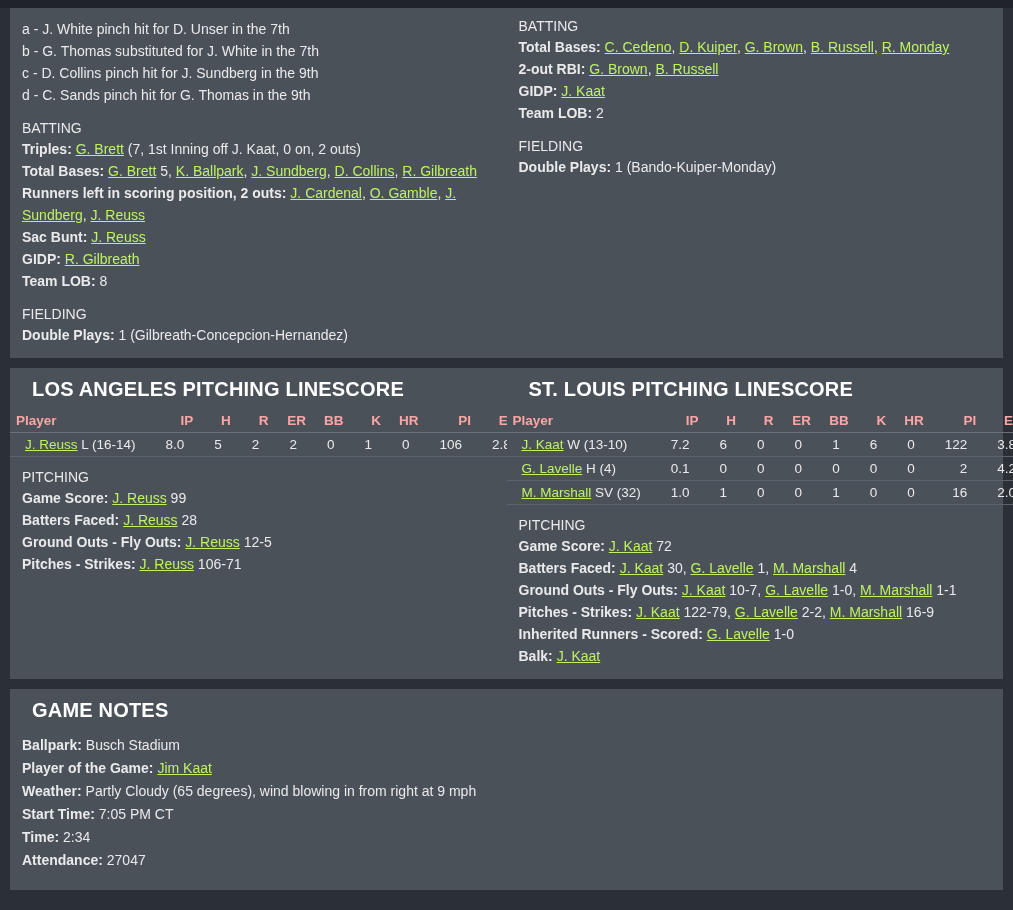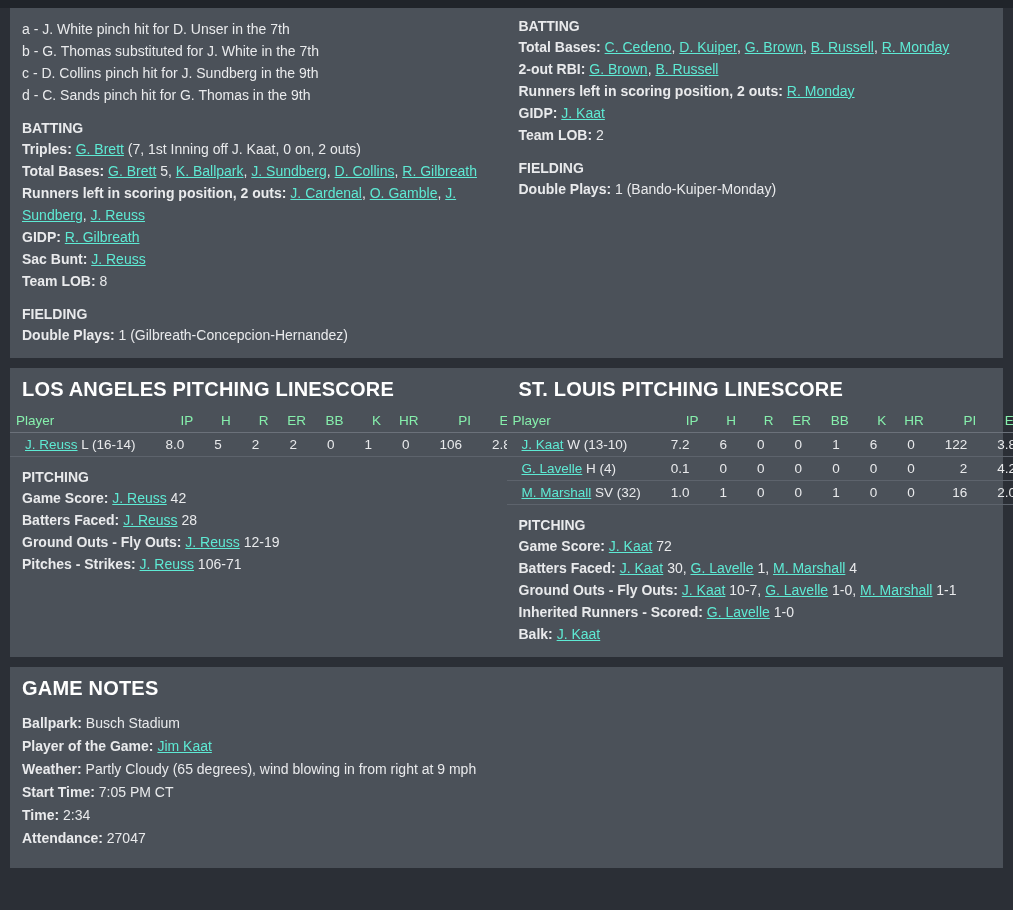--- a/index.html
+++ b/index.html
@@ -36,48 +36,48 @@
     min-width: 0;
     box-sizing: border-box;
   }
   .panel-pad {
     padding: 10px 12px 12px 12px;
   }
   .panel-title {
     font-size: 20px;
     font-weight: bold;
     letter-spacing: .2px;
-    padding: 10px 12px 8px 12px;
+    padding: 10px 12px 8px 22px;
     color: #ffffff;
   }
   a.lnk {
-    color: #5eead4;
+    color: #bef264;
     text-decoration: underline;
     cursor: pointer;
   }
   .lbl { font-weight: bold; }
   .line { line-height: 22px; }
   .sub-head {
-    font-weight: bold;
+    font-weight: normal;
     margin-top: 14px;
     margin-bottom: 2px;
   }
   .sub-head.first { margin-top: 0; }
 
   table.stat {
     width: 100%;
     border-collapse: collapse;
     font-size: 13.5px;
   }
   table.stat th {
     text-align: right;
-    font-weight: normal;
+    font-weight: bold;
     padding: 4px 6px;
     border-bottom: 1px solid #5d636c;
-    color: #86efac;
+    color: #fca5a5;
     white-space: nowrap;
   }
   table.stat th.name, table.stat td.name {
     text-align: left;
     width: 60%;
   }
   table.stat td {
     text-align: right;
     padding: 4px 15px;
     border-bottom: 1px solid #5d636c;
@@ -106,38 +106,37 @@
             <div class="line">a - J. White pinch hit for D. Unser in the 7th</div>
             <div class="line">b - G. Thomas substituted for J. White in the 7th</div>
             <div class="line">c - D. Collins pinch hit for J. Sundberg in the 9th</div>
             <div class="line">d - C. Sands pinch hit for G. Thomas in the 9th</div>
           </div>
         <div class="sub-head">BATTING</div>
         <div id="left-batting">
             <div class="line"><span class="lbl">Triples: </span><a class="lnk">G. Brett</a><span> (7, 1st Inning off J. Kaat, 0 on, 2 outs)</span></div>
             <div class="line"><span class="lbl">Total Bases: </span><a class="lnk">G. Brett</a><span> 5, </span><a class="lnk">K. Ballpark</a><span>, </span><a class="lnk">J. Sundberg</a><span>, </span><a class="lnk">D. Collins</a><span>, </span><a class="lnk">R. Gilbreath</a></div>
             <div class="line"><span class="lbl">Runners left in scoring position, 2 outs: </span><a class="lnk">J. Cardenal</a><span>, </span><a class="lnk">O. Gamble</a><span>, </span><a class="lnk">J. Sundberg</a><span>, </span><a class="lnk">J. Reuss</a></div>
+            <div class="line"><span class="lbl">Sac Bunt: </span><a class="lnk">J. Reuss</a></div>
             <div class="line"><span class="lbl">GIDP: </span><a class="lnk">R. Gilbreath</a></div>
-            <div class="line"><span class="lbl">Sac Bunt: </span><a class="lnk">J. Reuss</a></div>
             <div class="line"><span class="lbl">Team LOB: </span><span> 8</span></div>
           </div>
         <div class="sub-head">FIELDING</div>
         <div id="left-fielding">
             <div class="line"><span class="lbl">Double Plays: </span><span> 1 (Gilbreath-Concepcion-Hernandez)</span></div>
           </div>
       </div>
     </div>
 
     <div class="panel">
       <div class="panel-pad">
         <div class="sub-head first">BATTING</div>
         <div id="right-batting">
             <div class="line"><span class="lbl">Total Bases: </span><a class="lnk">C. Cedeno</a><span>, </span><a class="lnk">D. Kuiper</a><span>, </span><a class="lnk">G. Brown</a><span>, </span><a class="lnk">B. Russell</a><span>, </span><a class="lnk">R. Monday</a></div>
             <div class="line"><span class="lbl">2-out RBI: </span><a class="lnk">G. Brown</a><span>, </span><a class="lnk">B. Russell</a></div>
-            <div class="line"><span class="lbl">Runners left in scoring position, 2 outs: </span><a class="lnk">R. Monday</a></div>
             <div class="line"><span class="lbl">GIDP: </span><a class="lnk">J. Kaat</a></div>
             <div class="line"><span class="lbl">Team LOB: </span><span> 2</span></div>
           </div>
         <div class="sub-head">FIELDING</div>
         <div id="right-fielding">
             <div class="line"><span class="lbl">Double Plays: </span><span> 1 (Bando-Kuiper-Monday)</span></div>
           </div>
       </div>
     </div>
 
@@ -173,23 +172,23 @@
               <td>1</td>
               <td>0</td>
               <td>106</td>
               <td>2.86</td>
             </tr>
           </tbody>
         </table>
       <div class="pitch-block">
         <div class="sub-head">PITCHING</div>
         <div id="la-pitch-notes">
-            <div class="line"><span class="lbl">Game Score: </span><a class="lnk">J. Reuss</a><span> 42</span></div>
+            <div class="line"><span class="lbl">Game Score: </span><a class="lnk">J. Reuss</a><span> 99</span></div>
             <div class="line"><span class="lbl">Batters Faced: </span><a class="lnk">J. Reuss</a><span> 28</span></div>
-            <div class="line"><span class="lbl">Ground Outs - Fly Outs: </span><a class="lnk">J. Reuss</a><span> 12-19</span></div>
+            <div class="line"><span class="lbl">Ground Outs - Fly Outs: </span><a class="lnk">J. Reuss</a><span> 12-5</span></div>
             <div class="line"><span class="lbl">Pitches - Strikes: </span><a class="lnk">J. Reuss</a><span> 106-71</span></div>
           </div>
       </div>
       <div class="grow"></div>
     </div>
 
     <div class="panel pitch-panel">
       <div class="panel-title">ST. LOUIS PITCHING LINESCORE</div>
       <table class="stat" id="stl-table">
           <thead>
@@ -244,20 +243,21 @@
               <td>2.05</td>
             </tr>
           </tbody>
         </table>
       <div class="pitch-block">
         <div class="sub-head">PITCHING</div>
         <div id="stl-pitch-notes">
             <div class="line"><span class="lbl">Game Score: </span><a class="lnk">J. Kaat</a><span> 72</span></div>
             <div class="line"><span class="lbl">Batters Faced: </span><a class="lnk">J. Kaat</a><span> 30, </span><a class="lnk">G. Lavelle</a><span> 1, </span><a class="lnk">M. Marshall</a><span> 4</span></div>
             <div class="line"><span class="lbl">Ground Outs - Fly Outs: </span><a class="lnk">J. Kaat</a><span> 10-7, </span><a class="lnk">G. Lavelle</a><span> 1-0, </span><a class="lnk">M. Marshall</a><span> 1-1</span></div>
+            <div class="line"><span class="lbl">Pitches - Strikes: </span><a class="lnk">J. Kaat</a><span> 122-79, </span><a class="lnk">G. Lavelle</a><span> 2-2, </span><a class="lnk">M. Marshall</a><span> 16-9</span></div>
             <div class="line"><span class="lbl">Inherited Runners - Scored: </span><a class="lnk">G. Lavelle</a><span> 1-0</span></div>
             <div class="line"><span class="lbl">Balk: </span><a class="lnk">J. Kaat</a></div>
           </div>
       </div>
       <div class="grow"></div>
     </div>
 
   </div>
 
   <div class="row">

